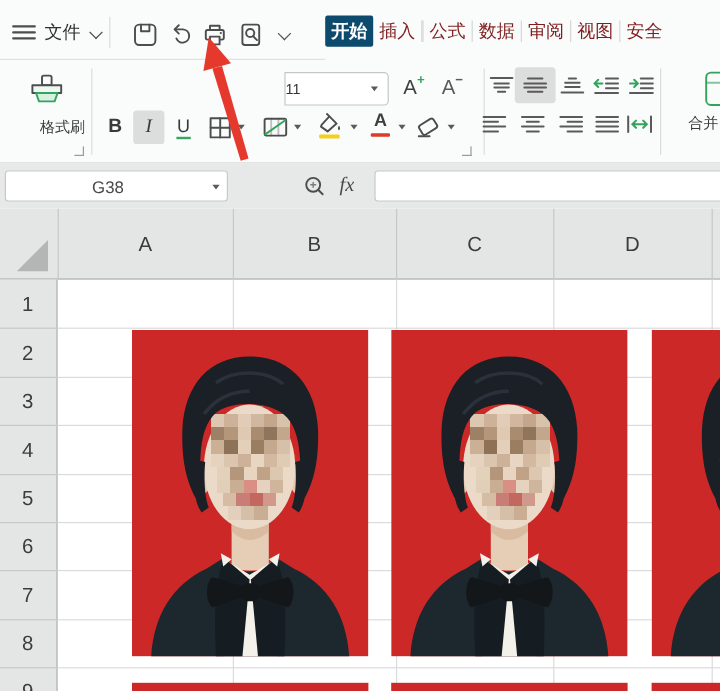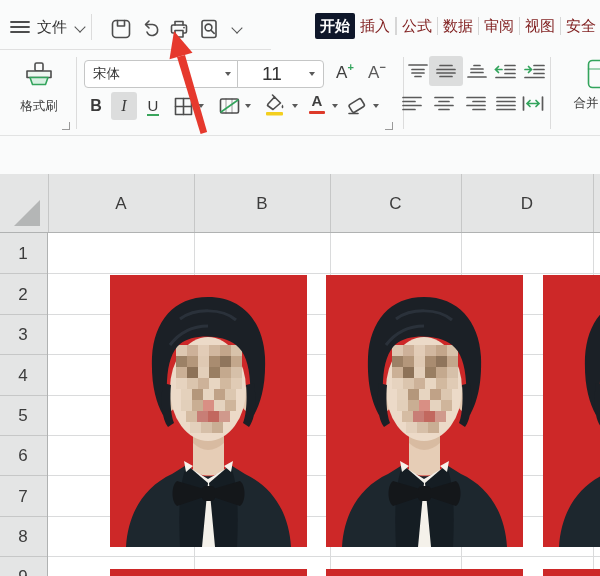--- a/index.html
+++ b/index.html
@@ -80,21 +80,21 @@
     <div class="abs ico" style="left:197px;top:17px;width:24px;height:24px;">
       <svg width="22" height="22">
         <rect x="4" y="2.5" width="14" height="17" rx="2" class="stk"></rect>
         <circle cx="10.5" cy="9.5" r="3.4" class="stk"></circle>
         <path d="M13,12.2 l3.2,3.2" class="stk"></path>
       </svg>
     </div>
     <div class="abs chev" style="left:233px;top:24px;"></div>
 
     <div class="abs tabs" style="left:271px;top:12px;height:28px;">
-      <div class="tab active" style="background:#0f172a;margin-left:44px;">开始</div>
+      <div class="tab active" style="background:#0c4a6e;">开始</div>
       <div class="tab">插入</div>
       <div class="tabsep"></div>
       <div class="tabsep"></div>
       <div class="tab">公式</div>
       <div class="tabsep"></div>
       <div class="tab">数据</div>
       <div class="tabsep"></div>
       <div class="tab">审阅</div>
       <div class="tabsep"></div>
       <div class="tab">视图</div>
@@ -106,30 +106,26 @@
 
   <div class="abs" style="left:0;top:50px;width:600px;height:86px;border-bottom:1px solid #e2e3e3;box-sizing:border-box;">
 
     <div class="abs ico" style="left:20px;top:8px;width:38px;height:40px;">
       <svg width="34" height="34">
         <rect x="13" y="2" width="8" height="8" rx="1.5" class="stk"></rect>
         <path d="M5,10 h24 v6.5 h-24 z" class="stk" style="fill:#eef7f1"></path>
         <path d="M8,16.5 h18 l-2.5,7 h-13 z" class="stk grn" style="fill:#d8f0e2"></path>
       </svg>
     </div>
-    <div class="abs grouplabel" style="left:10px;top:48px;width:58px;">格式刷</div>
+    <div class="abs grouplabel" style="left:23px;top:48px;width:58px;">格式刷</div>
     <div class="abs corner" style="left:62px;top:72px;"></div>
     <div class="abs vsep" style="left:76px;top:7px;height:72px;"></div>
 
-    <div class="abs combo" style="left:84px;top:10px;width:154px;height:26px;border-radius:4px 0 0 4px;">
-      <div style="font-size:13.5px;margin-left:8px;color:#333;">宋体</div>
-      <div class="dtri" style="margin-left:auto;margin-right:8px;"></div>
-    </div>
     <div class="abs combo" style="left:237px;top:10px;width:85px;height:26px;border-radius:0 4px 4px 0;">
-      <div style="font-size:19px;margin-left:24px;color:#333;">11</div>
+      <div style="font-size:12px;margin-left:0;color:#333;">11</div>
       <div class="dtri" style="margin-left:auto;margin-right:8px;"></div>
     </div>
     <div class="abs btn" style="left:330px;top:9px;width:30px;height:28px;">
       <span class="bigA">A</span>
         <span class="supmark" style="color:#33a45c;">+</span>
     </div>
     <div class="abs btn" style="left:362px;top:9px;width:30px;height:28px;">
       <span class="bigA" style="color:#5a5a5a;">A</span>
         <span class="supmark" style="color:#5a5a5a;">−</span>
     </div>
@@ -236,20 +232,37 @@
 
     <div class="abs ico" style="left:586px;top:8px;width:30px;height:32px;">
       <svg width="28" height="30">
         <rect x="1.5" y="1.5" width="22" height="27" rx="4" class="stk grn"></rect>
         <path d="M1.5,10 H23.5" class="stk grn" style="opacity:.6"></path>
       </svg>
     </div>
     <div class="abs grouplabel" style="left:566px;top:45px;width:40px;">合并</div>
   </div>
 
+  <div class="abs fbar" style="left:0;top:136px;width:600px;height:38px;">
+    <div class="abs whitebox" style="left:4px;top:6px;width:186px;height:26px;">
+      <div class="abs" style="left:0;top:5px;width:170px;text-align:center;font-size:14px;color:#4a4a4a;">G38</div>
+      <div class="abs dtri" style="left:172px;top:11px;"></div>
+    </div>
+    <div class="abs ico" style="left:252px;top:9px;width:20px;height:20px;">
+      <svg width="19" height="19">
+        <circle cx="8" cy="8" r="5.8" class="stk"></circle>
+        <path d="M12.3,12.3 l3.6,3.6" class="stk"></path>
+        <path d="M6,8 h4 M8,6 v4" class="stk" style="stroke-width:1.2;opacity:.7"></path>
+      </svg>
+    </div>
+    <div class="abs fx" style="left:283px;top:8px;">fx</div>
+    <div class="abs whitebox" style="left:312px;top:6px;width:292px;height:26px;">
+      <span style="font-size:13px;margin-left:8px;line-height:24px;"></span>
+    </div>
+  </div>
 
   <div class="abs" style="left:0;top:174px;width:600px;height:402px;background:#fff;">
 
     <div class="abs hdr" style="left:0;top:0;width:600px;height:59px;border-bottom:1px solid #b0b2b2;box-sizing:border-box;"></div>
     <div class="abs" style="left:0;top:0;width:48px;height:58px;">
       <svg width="48" height="58">
           <polygon points="40,26 40,52 14,52" fill="#b4b6b6"></polygon>
         </svg>
     </div>
     <div class="abs hdrtext" style="left:48px;top:20px;width:146px;text-align:center;">A</div>

